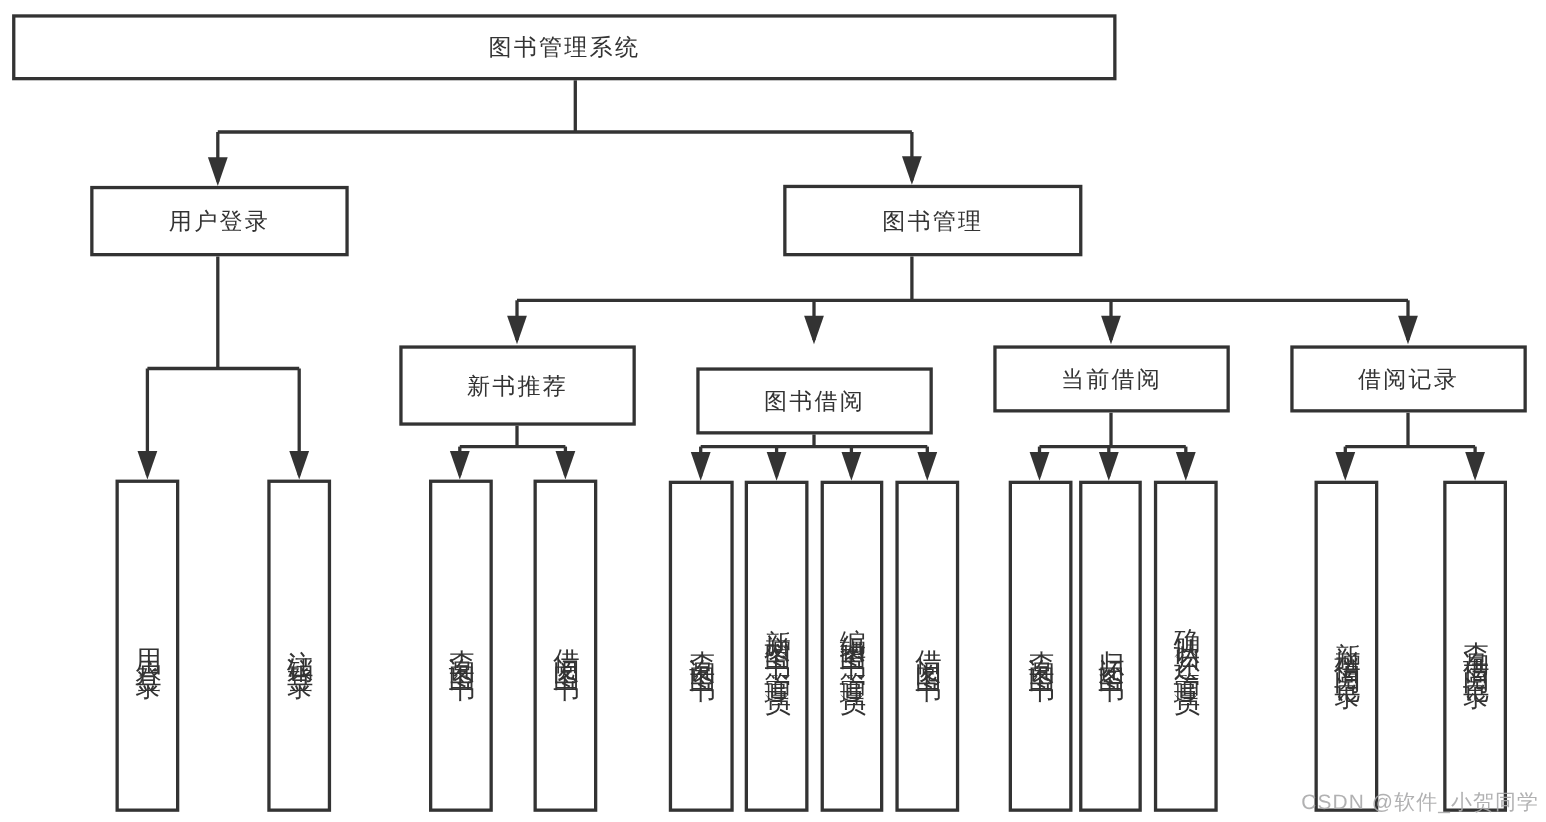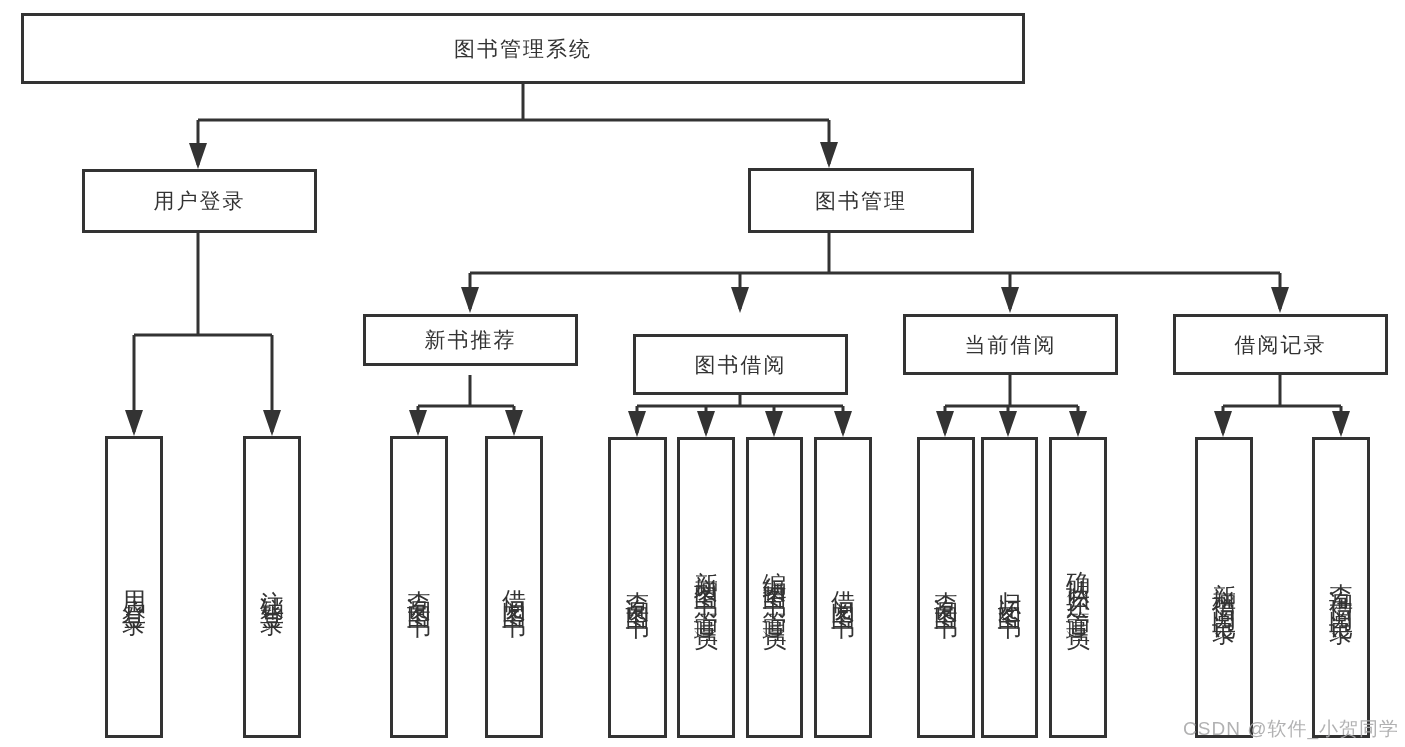--- a/index.html
+++ b/index.html
@@ -90,32 +90,32 @@
     <polygon points="765,411 783,411 774,437"></polygon>
     <polygon points="834,411 852,411 843,437"></polygon>
     <polygon points="936,411 954,411 945,437"></polygon>
     <polygon points="999,411 1017,411 1008,437"></polygon>
     <polygon points="1069,411 1087,411 1078,437"></polygon>
     <polygon points="1214,411 1232,411 1223,437"></polygon>
     <polygon points="1332,411 1350,411 1341,437"></polygon>
   </g>
 </svg>
 
-<div class="node" style="left:21px;top:13px;width:1004px;height:71px;font-family:Liberation Serif, serif;">
+<div class="node" style="left:11px;top:13px;width:1004px;height:60px;font-family:Liberation Serif, serif;">
   <span class="hlabel">图书管理系统</span>
 </div>
 
 <div class="node" style="left:82px;top:169px;width:235px;height:64px;">
   <span class="hlabel">用户登录</span>
 </div>
-<div class="node" style="left:748px;top:168px;width:226px;height:65px;">
+<div class="node" style="left:712px;top:168px;width:272px;height:65px;">
   <span class="hlabel">图书管理</span>
 </div>
 
-<div class="node" style="left:363px;top:314px;width:215px;height:52px;justify-content:center;">
+<div class="node" style="left:363px;top:314px;width:215px;height:73px;justify-content:center;">
   <span class="hlabel">新书推荐</span>
 </div>
 <div class="node" style="left:633px;top:314px;width:215px;height:61px;margin-top:20px;">
   <span class="hlabel">图书借阅</span>
 </div>
 <div class="node" style="left:903px;top:314px;width:215px;height:61px;">
   <span class="hlabel">当前借阅</span>
 </div>
 <div class="node" style="left:1173px;top:314px;width:215px;height:61px;">
   <span class="hlabel">借阅记录</span>

